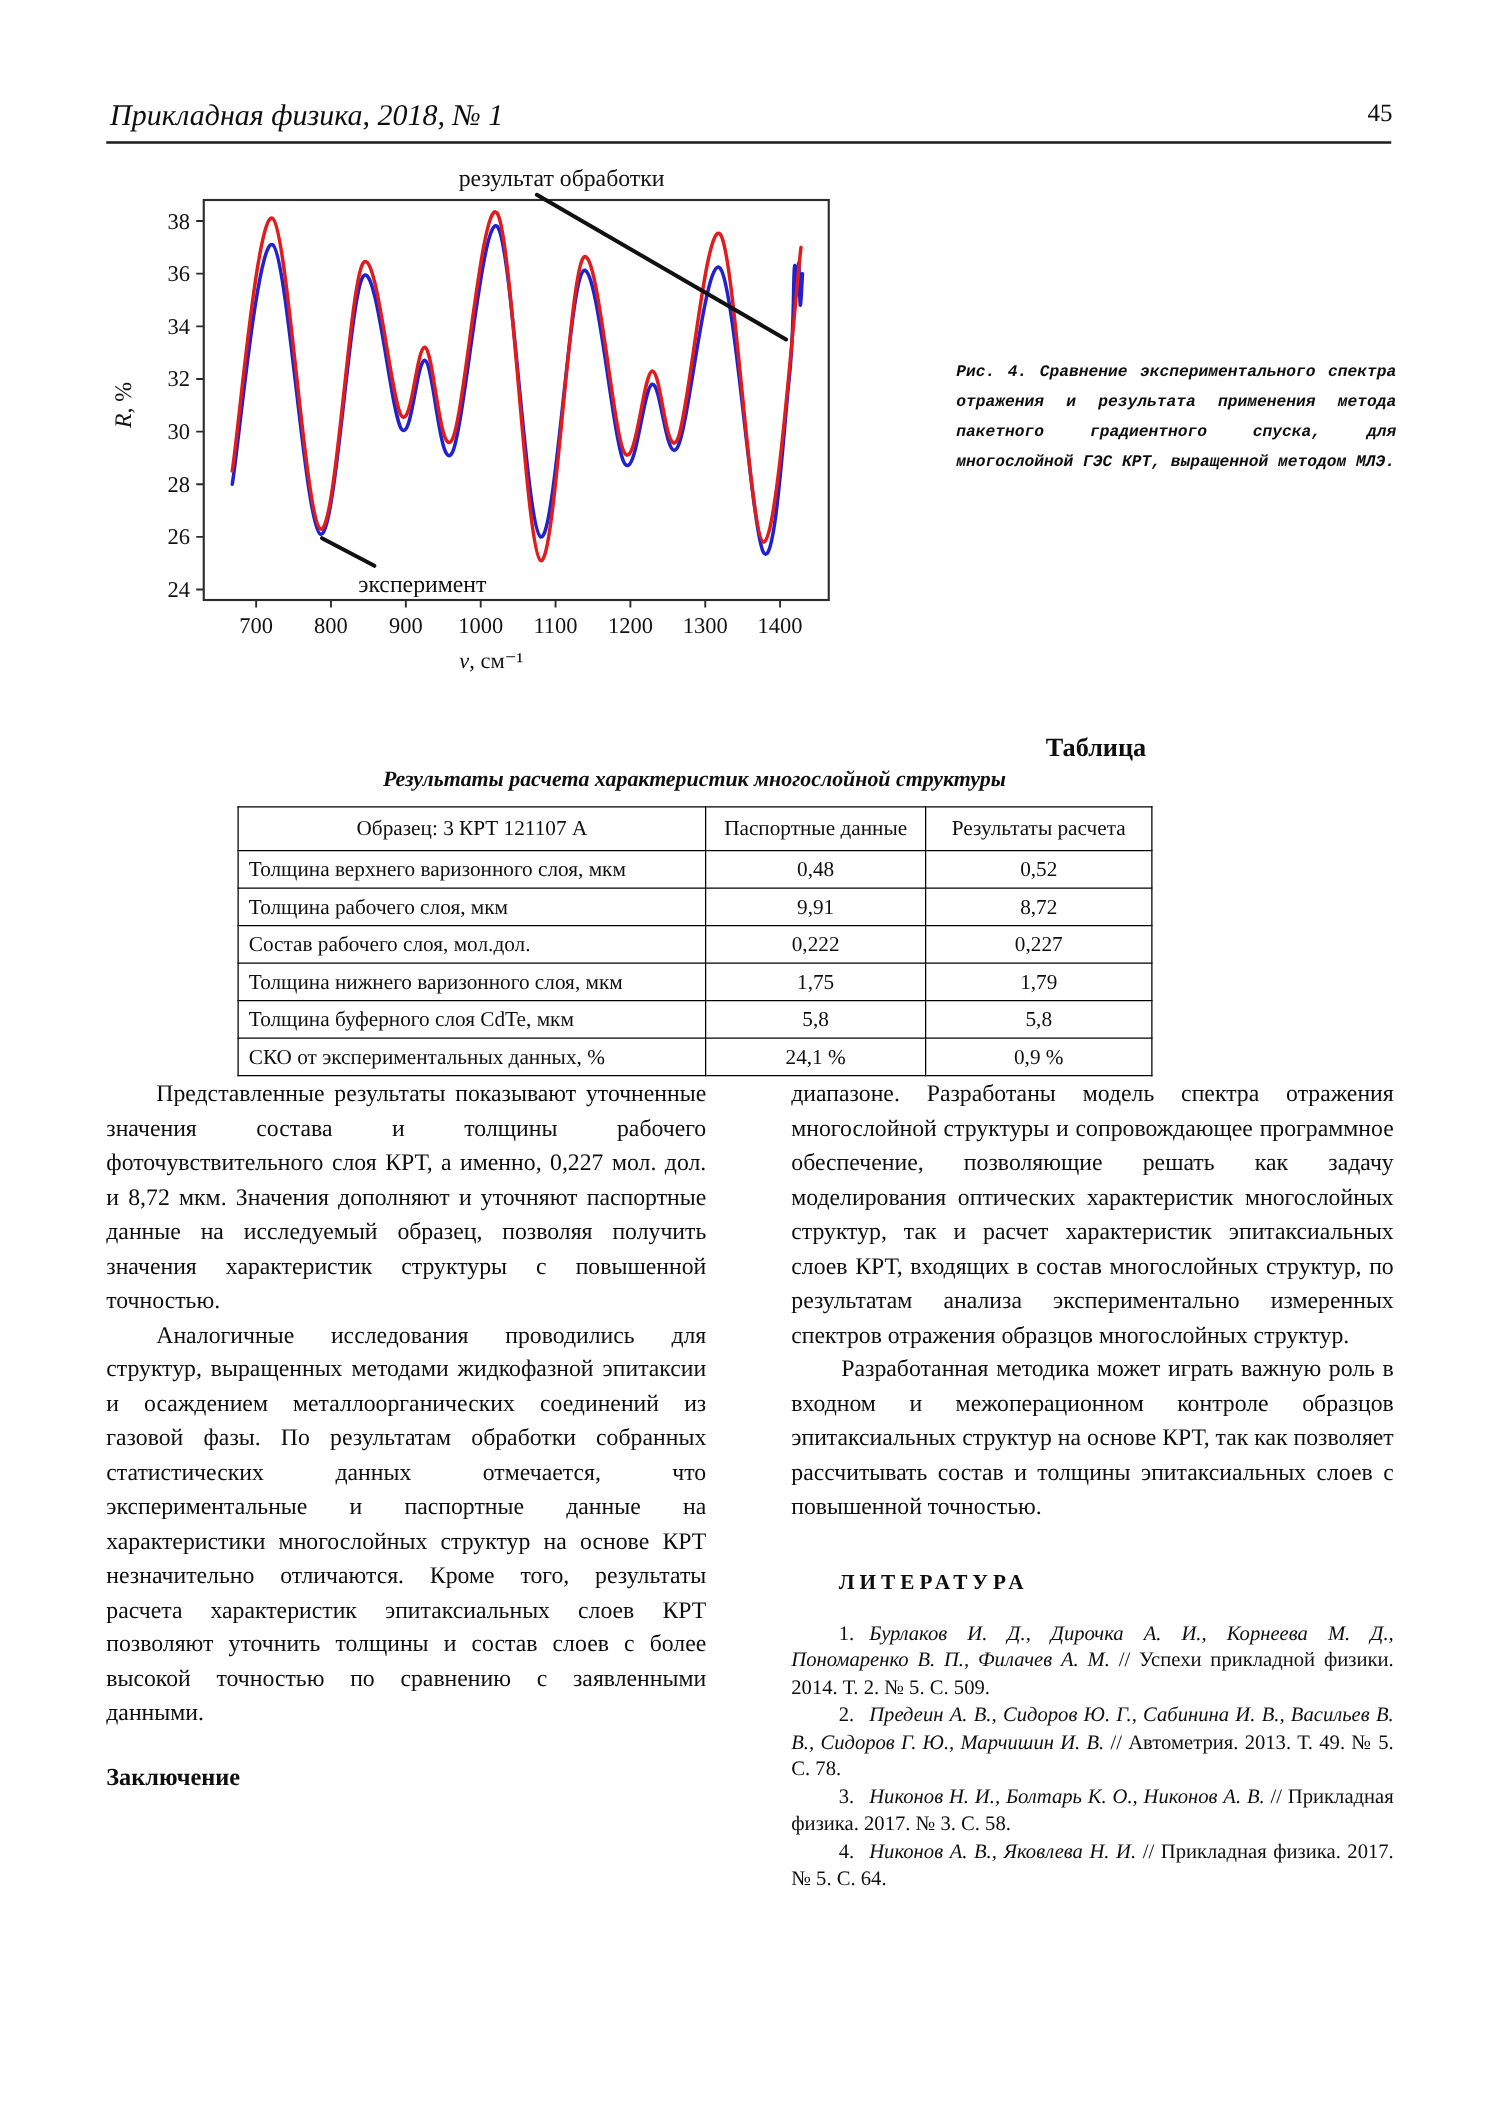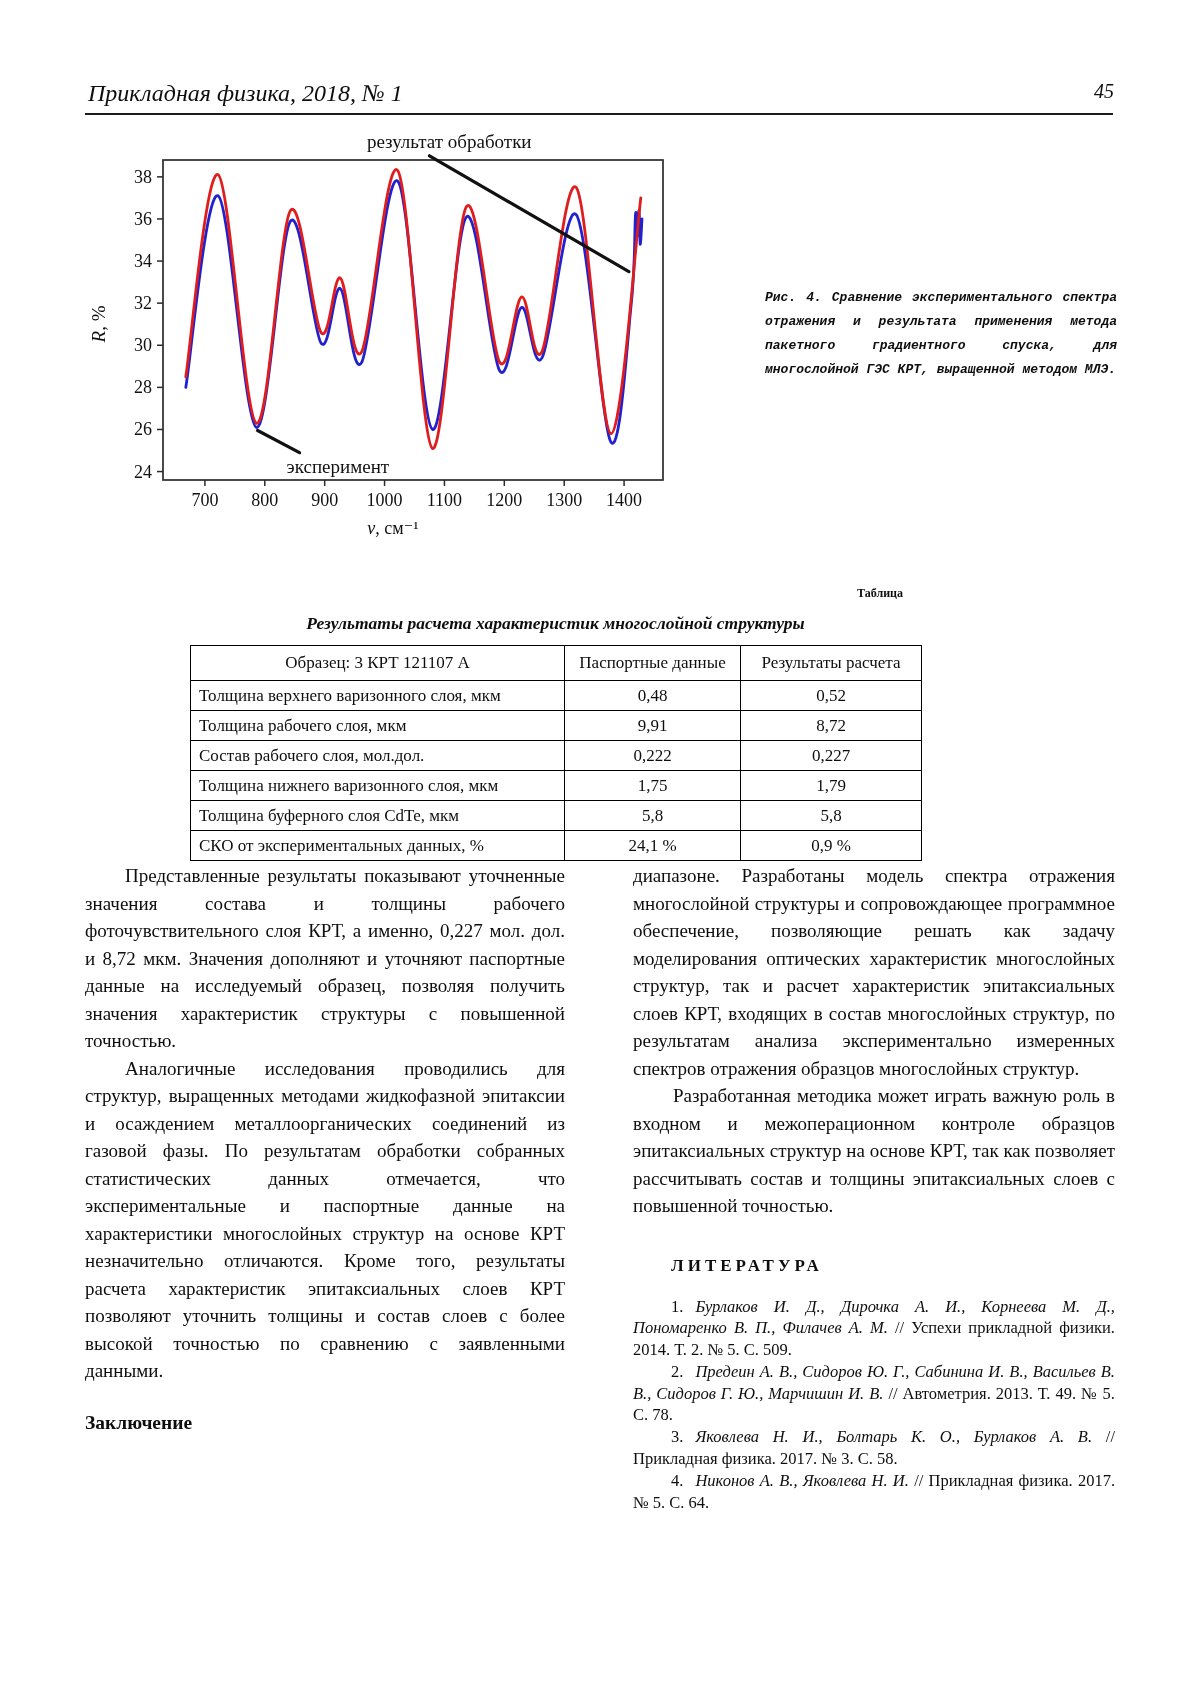--- a/index.html
+++ b/index.html
@@ -1,25 +1,25 @@
 <!DOCTYPE html>
 <html><head>
 <meta charset="utf-8">
 <style>
   html,body{margin:0;padding:0;background:#ffffff;}
   .page{position:relative;width:1200px;height:1698px;background:#fff;overflow:hidden;
         font-family:"Liberation Serif","DejaVu Serif",serif;color:#0e0e0e;}
   .hdr-left{position:absolute;left:88px;top:80px;font-style:italic;font-size:24px;}
-  .hdr-right{position:absolute;right:86px;top:80px;font-style:italic;font-size:20px;}
+  .hdr-right{position:absolute;right:86px;top:80px;font-size:20px;}
   .rule{position:absolute;left:85px;top:113px;width:1028px;height:2px;background:#1c1c1c;}
   .chart{position:absolute;left:85px;top:124px;width:600px;height:430px;}
   .chart svg{font-family:"Liberation Serif","DejaVu Serif",serif;}
   .fig-caption{position:absolute;left:765px;top:286px;width:352px;font-size:13px;font-weight:bold;
                font-style:italic;text-align:justify;line-height:24px;font-family:Liberation Mono, monospace;}
-  .table-label{position:absolute;left:172px;top:586px;width:731px;text-align:right;font-weight:bold;font-size:12px;}
+  .table-label{position:absolute;left:186px;top:586px;width:731px;text-align:right;font-weight:bold;font-size:21px;}
   .table-title{position:absolute;left:190px;top:613px;width:731px;text-align:center;font-weight:bold;
                font-style:italic;font-size:17.5px;}
   table.results{position:absolute;left:190px;top:645px;width:731px;border-collapse:collapse;
                 font-size:17px;table-layout:fixed;}
   .results th,.results td{border:1.4px solid #000;padding:2px 8px;overflow:hidden;white-space:nowrap;}
   .results th{font-weight:normal;text-align:center;height:30px;}
   .results td{height:25px;text-align:left;}
   .results td.val{text-align:center;}
   .col{position:absolute;top:862px;width:480px;}
   .col-left{left:85px;}
@@ -143,17 +143,17 @@
     <p>Аналогичные исследования проводились для структур, выращенных методами жидкофазной эпитаксии и осаждением металлоорганических соединений из газовой фазы. По результатам обработки собранных статистических данных отмечается, что экспериментальные и паспортные данные на характеристики многослойных структур на основе КРТ незначительно отличаются. Кроме того, результаты расчета характеристик эпитаксиальных слоев КРТ позволяют уточнить толщины и состав слоев с более высокой точностью по сравнению с заявленными данными.</p>
     <h3 class="conclusion">Заключение</h3>
   </div>
 
   <div class="col col-right">
     <p class="noindent">диапазоне. Разработаны модель спектра отражения многослойной структуры и сопровождающее программное обеспечение, позволяющие решать как задачу моделирования оптических характеристик многослойных структур, так и расчет характеристик эпитаксиальных слоев КРТ, входящих в состав многослойных структур, по результатам анализа экспериментально измеренных спектров отражения образцов многослойных структур.</p>
     <p>Разработанная методика может играть важную роль в входном и межоперационном контроле образцов эпитаксиальных структур на основе КРТ, так как позволяет рассчитывать состав и толщины эпитаксиальных слоев с повышенной точностью.</p>
     <h3 class="lit">ЛИТЕРАТУРА</h3>
     <p class="ref"><span class="ref-num">1.</span><i>Бурлаков И. Д., Дирочка А. И., Корнеева М. Д., Пономаренко В. П., Филачев А. М.</i><span> // Успехи прикладной физики. 2014. Т. 2. № 5. С. 509.</span></p>
     <p class="ref"><span class="ref-num">2.</span><i>Предеин А. В., Сидоров Ю. Г., Сабинина И. В., Васильев В. В., Сидоров Г. Ю., Марчишин И. В.</i><span> // Автометрия. 2013. Т. 49. № 5. С. 78.</span></p>
-    <p class="ref"><span class="ref-num">3.</span><i>Яковлева Н. И., Болтарь К. О., Бурлаков А. В.</i><span> // Прикладная физика. 2017. № 3. С. 58.</span></p>
+    <p class="ref"><span class="ref-num">3.</span><i>Никонов Н. И., Болтарь К. О., Никонов А. В.</i><span> // Прикладная физика. 2017. № 3. С. 58.</span></p>
     <p class="ref"><span class="ref-num">4.</span><i>Никонов А. В., Яковлева Н. И.</i><span> // Прикладная физика. 2017. № 5. С. 64.</span></p>
   </div>
 
 </div>
 
 </body></html>

